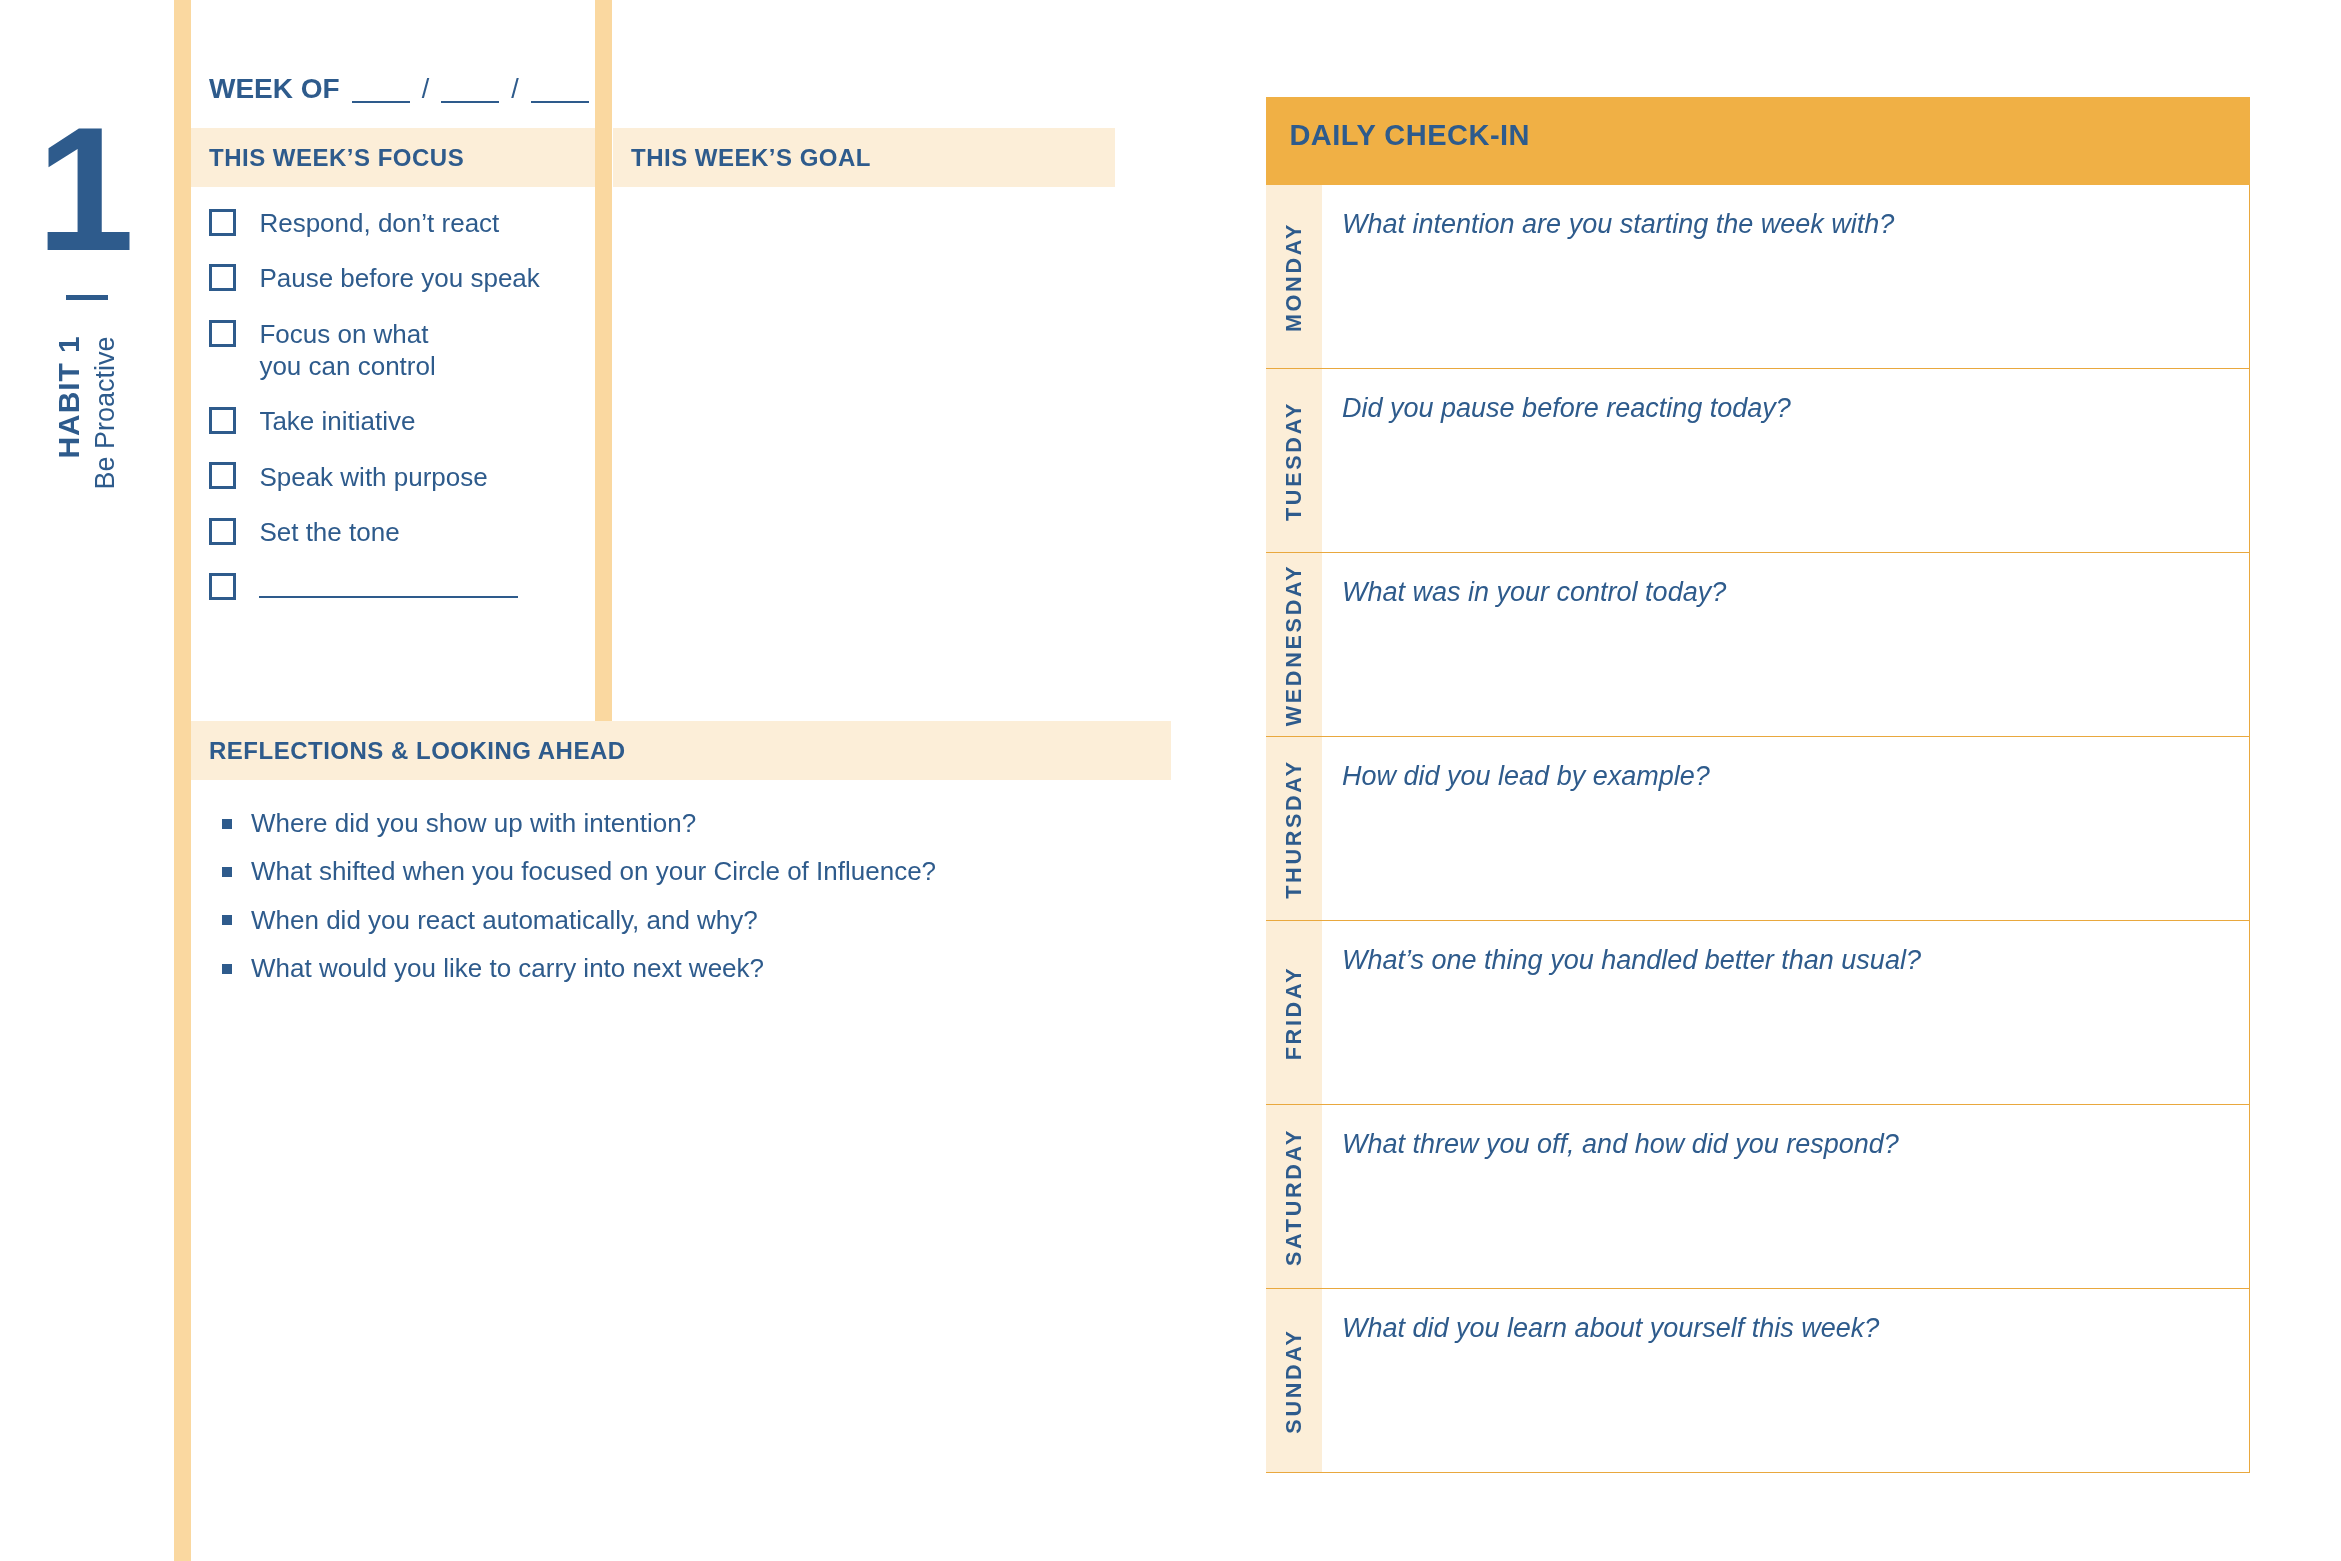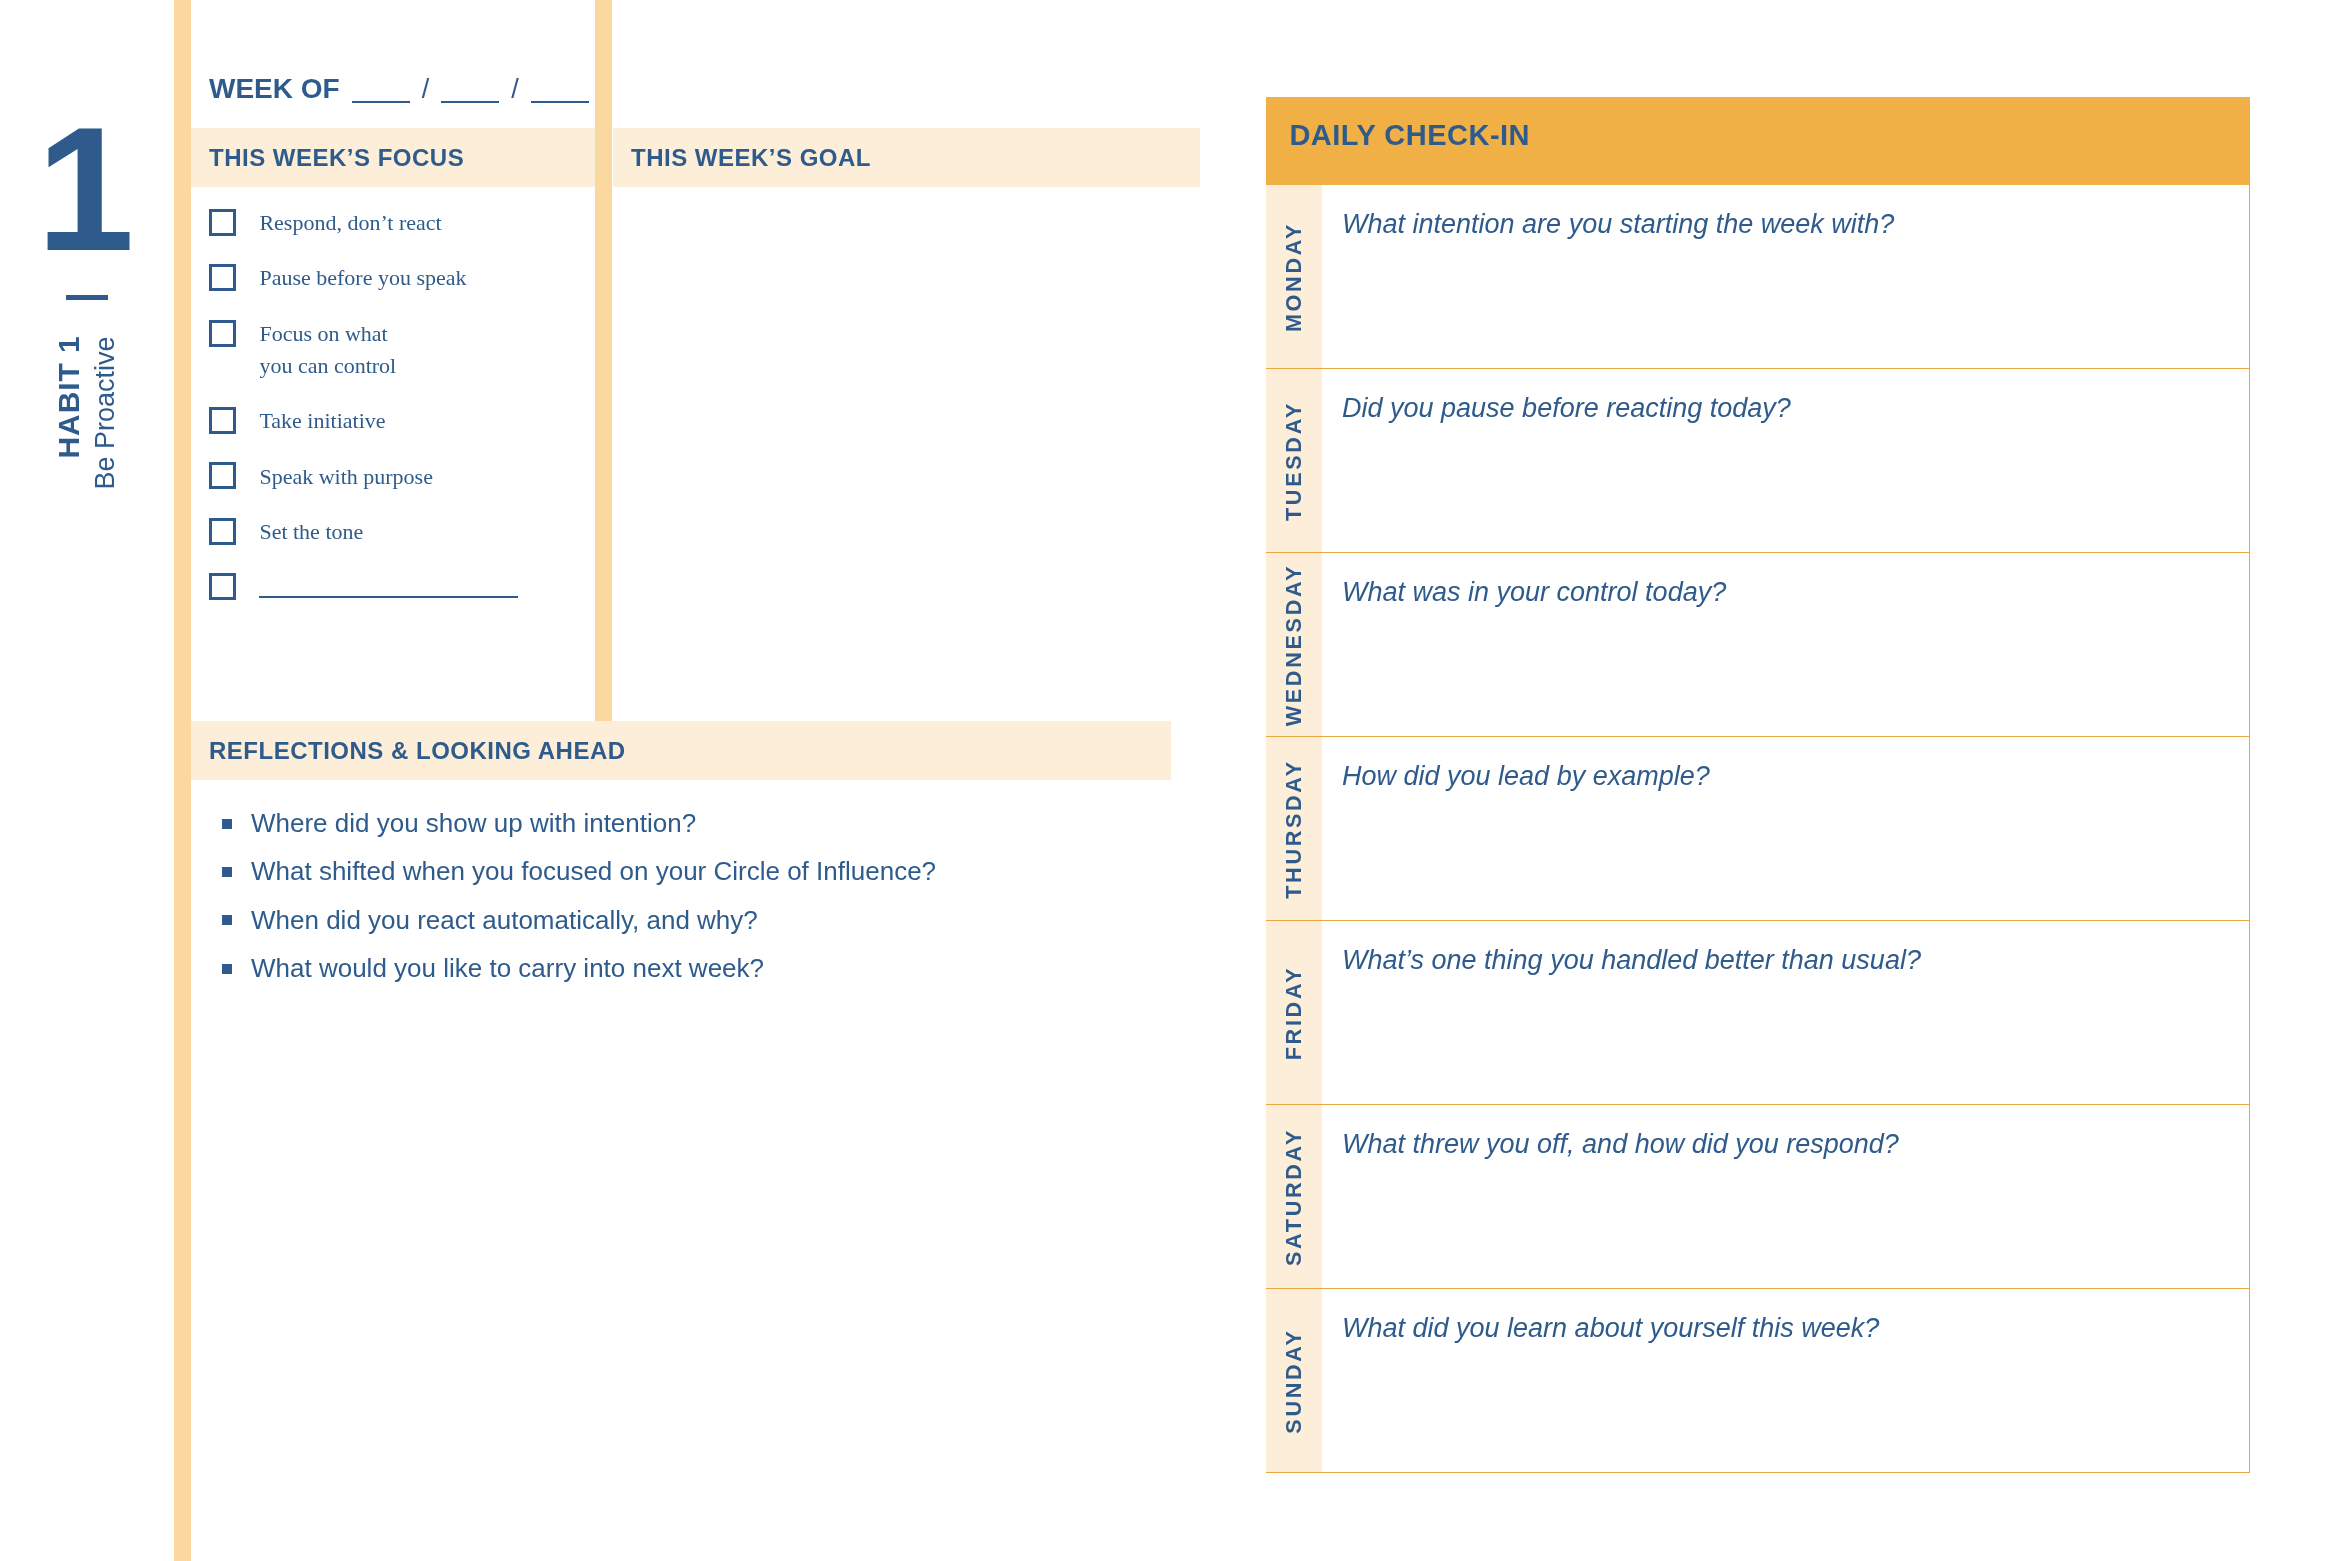--- a/index.html
+++ b/index.html
@@ -27,29 +27,29 @@
   .stripe-left{left:174px;top:0;width:17px;height:1561px;}
   .stripe-divider{left:595px;top:0;width:17px;height:721px;}
   
   .week-of{position:absolute;left:209px;top:74px;display:flex;align-items:flex-end;gap:12px;}
   .week-of-label{font-weight:bold;font-size:28px;line-height:29px;}
   .date-blank{width:58px;height:23.4px;border-bottom:2.7px solid var(--blue);}
   .date-slash{font-size:27px;line-height:28px;}
   
   .band{position:absolute;height:59px;background:var(--cream);}
   .band-focus{left:191px;top:128px;width:404px;}
-  .band-goal{left:613px;top:128px;width:587px;}
+  .band-goal{left:613px;top:128px;width:502px;}
   .band-reflect{left:191px;top:721px;width:980px;}
   .band-title{line-height:59px;padding-left:18px;font-weight:bold;font-size:24px;letter-spacing:0.5px;white-space:nowrap;}
   
   .checklist{position:absolute;left:209px;top:207px;}
   .check-item{display:flex;align-items:flex-start;margin-bottom:23.4px;}
   .checkbox{width:27px;height:27px;box-sizing:border-box;border:3.6px solid var(--blue);
     margin:1.8px 23.4px 0 0;flex:none;background:var(--paper);}
-  .check-label{font-size:22px;line-height:32px;white-space:pre-line;font-family:Liberation Serif, serif;}
+  .check-label{font-size:26px;line-height:32px;white-space:pre-line;}
   .blank-line{width:259px;height:25px;border-bottom:2.7px solid var(--blue);}
   
   .goal-prompt{position:absolute;left:629px;top:211px;font-style:italic;font-size:27px;line-height:35px;}
   
   .reflect-list{position:absolute;left:222px;top:807px;}
   .reflect-item{display:flex;align-items:flex-start;margin-bottom:15.3px;}
   .bullet{width:10px;height:10px;background:var(--blue);margin:11.7px 19px 0 0;flex:none;}
   .reflect-text{font-size:26px;line-height:33px;}
   
   .checkin{position:absolute;left:1266px;top:97px;width:984px;}

